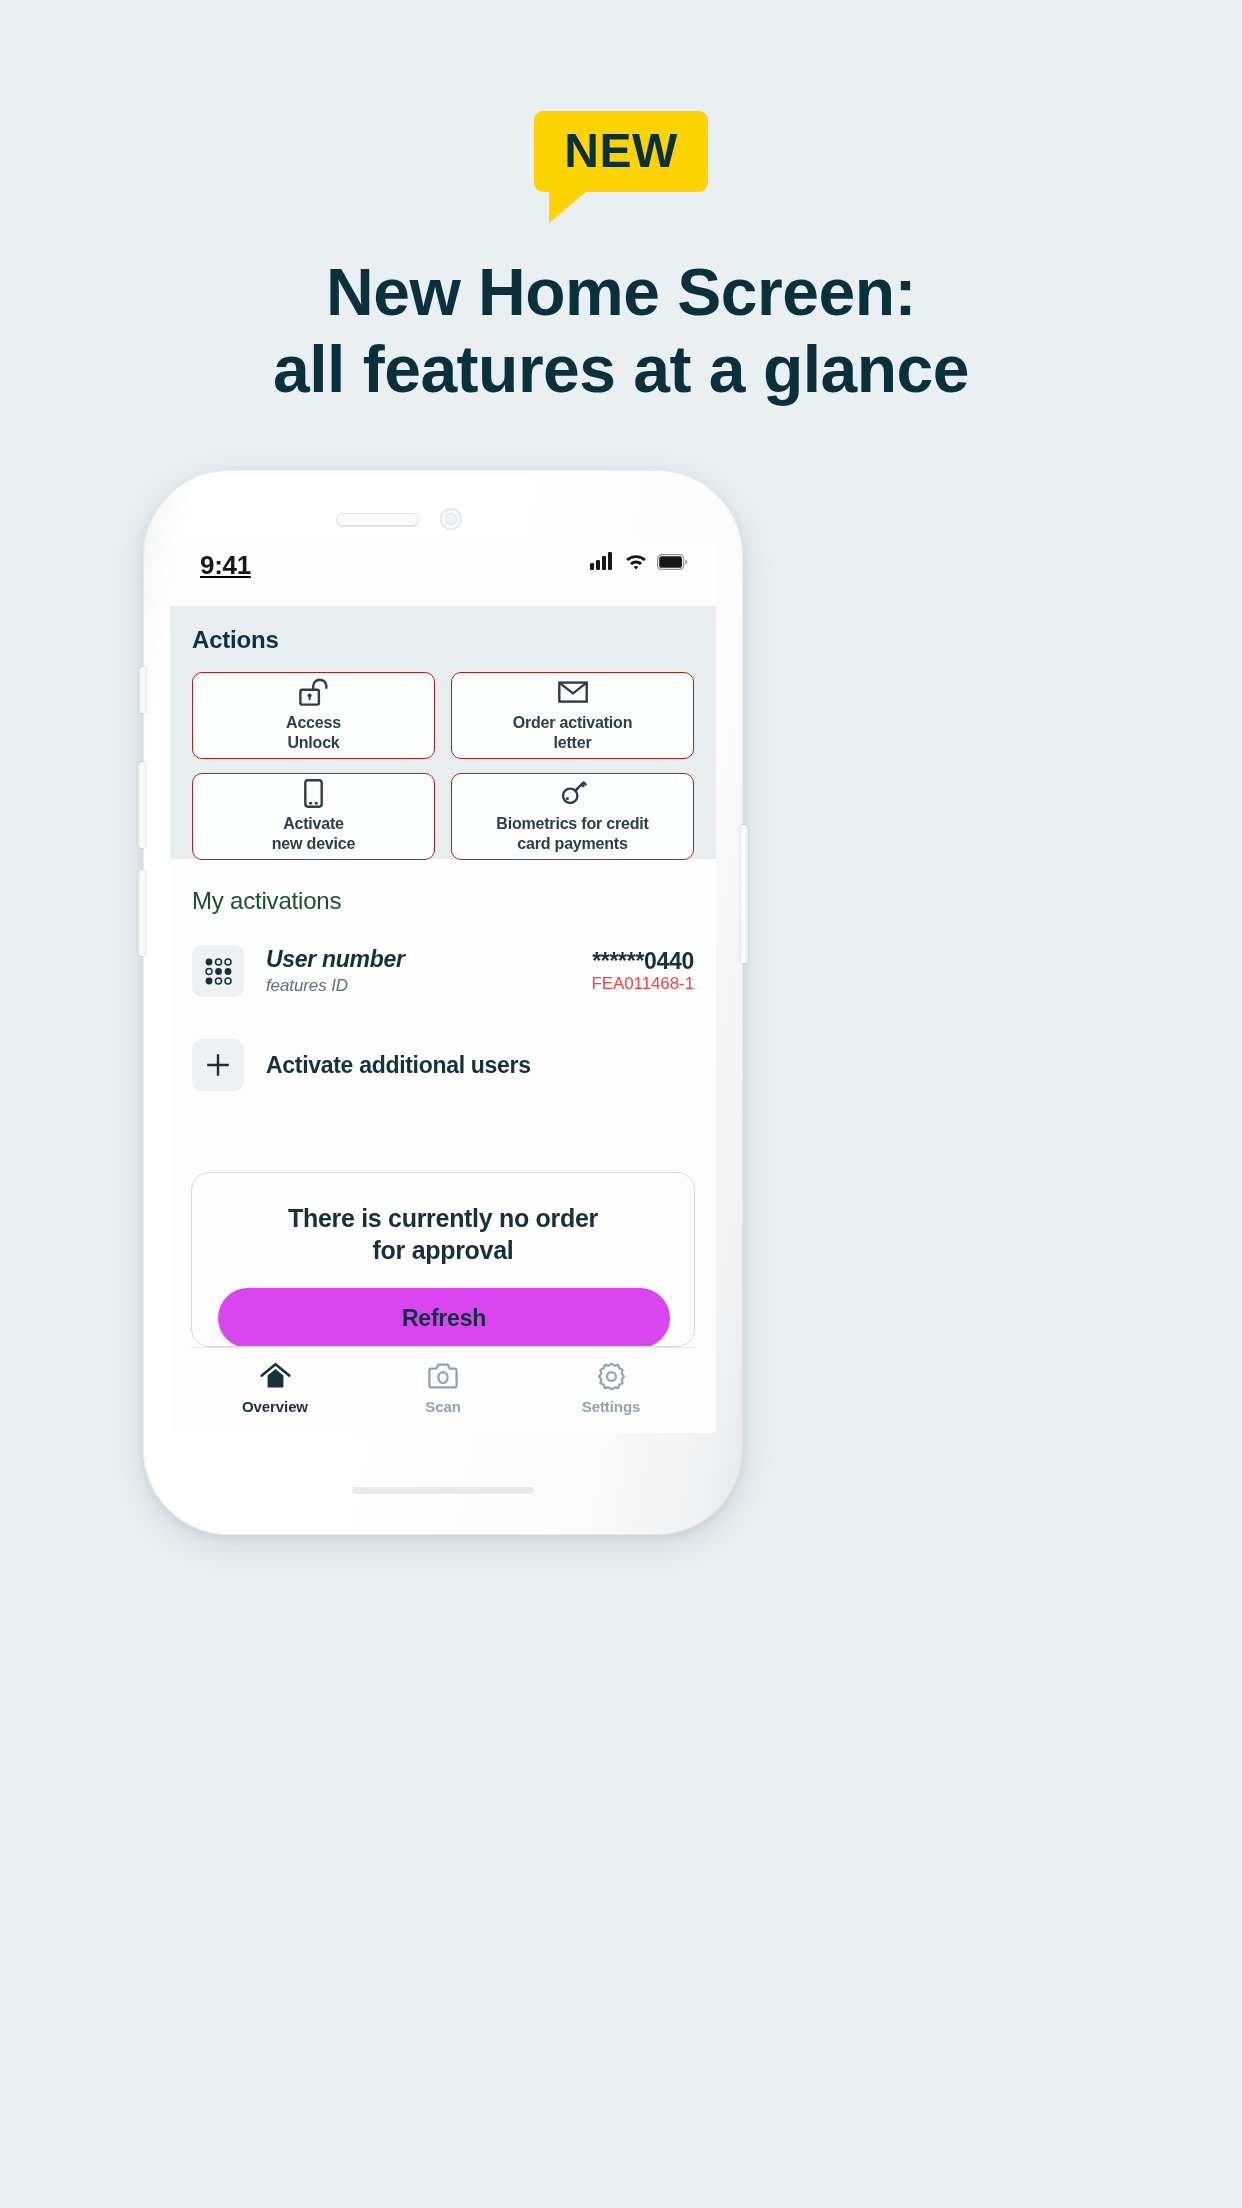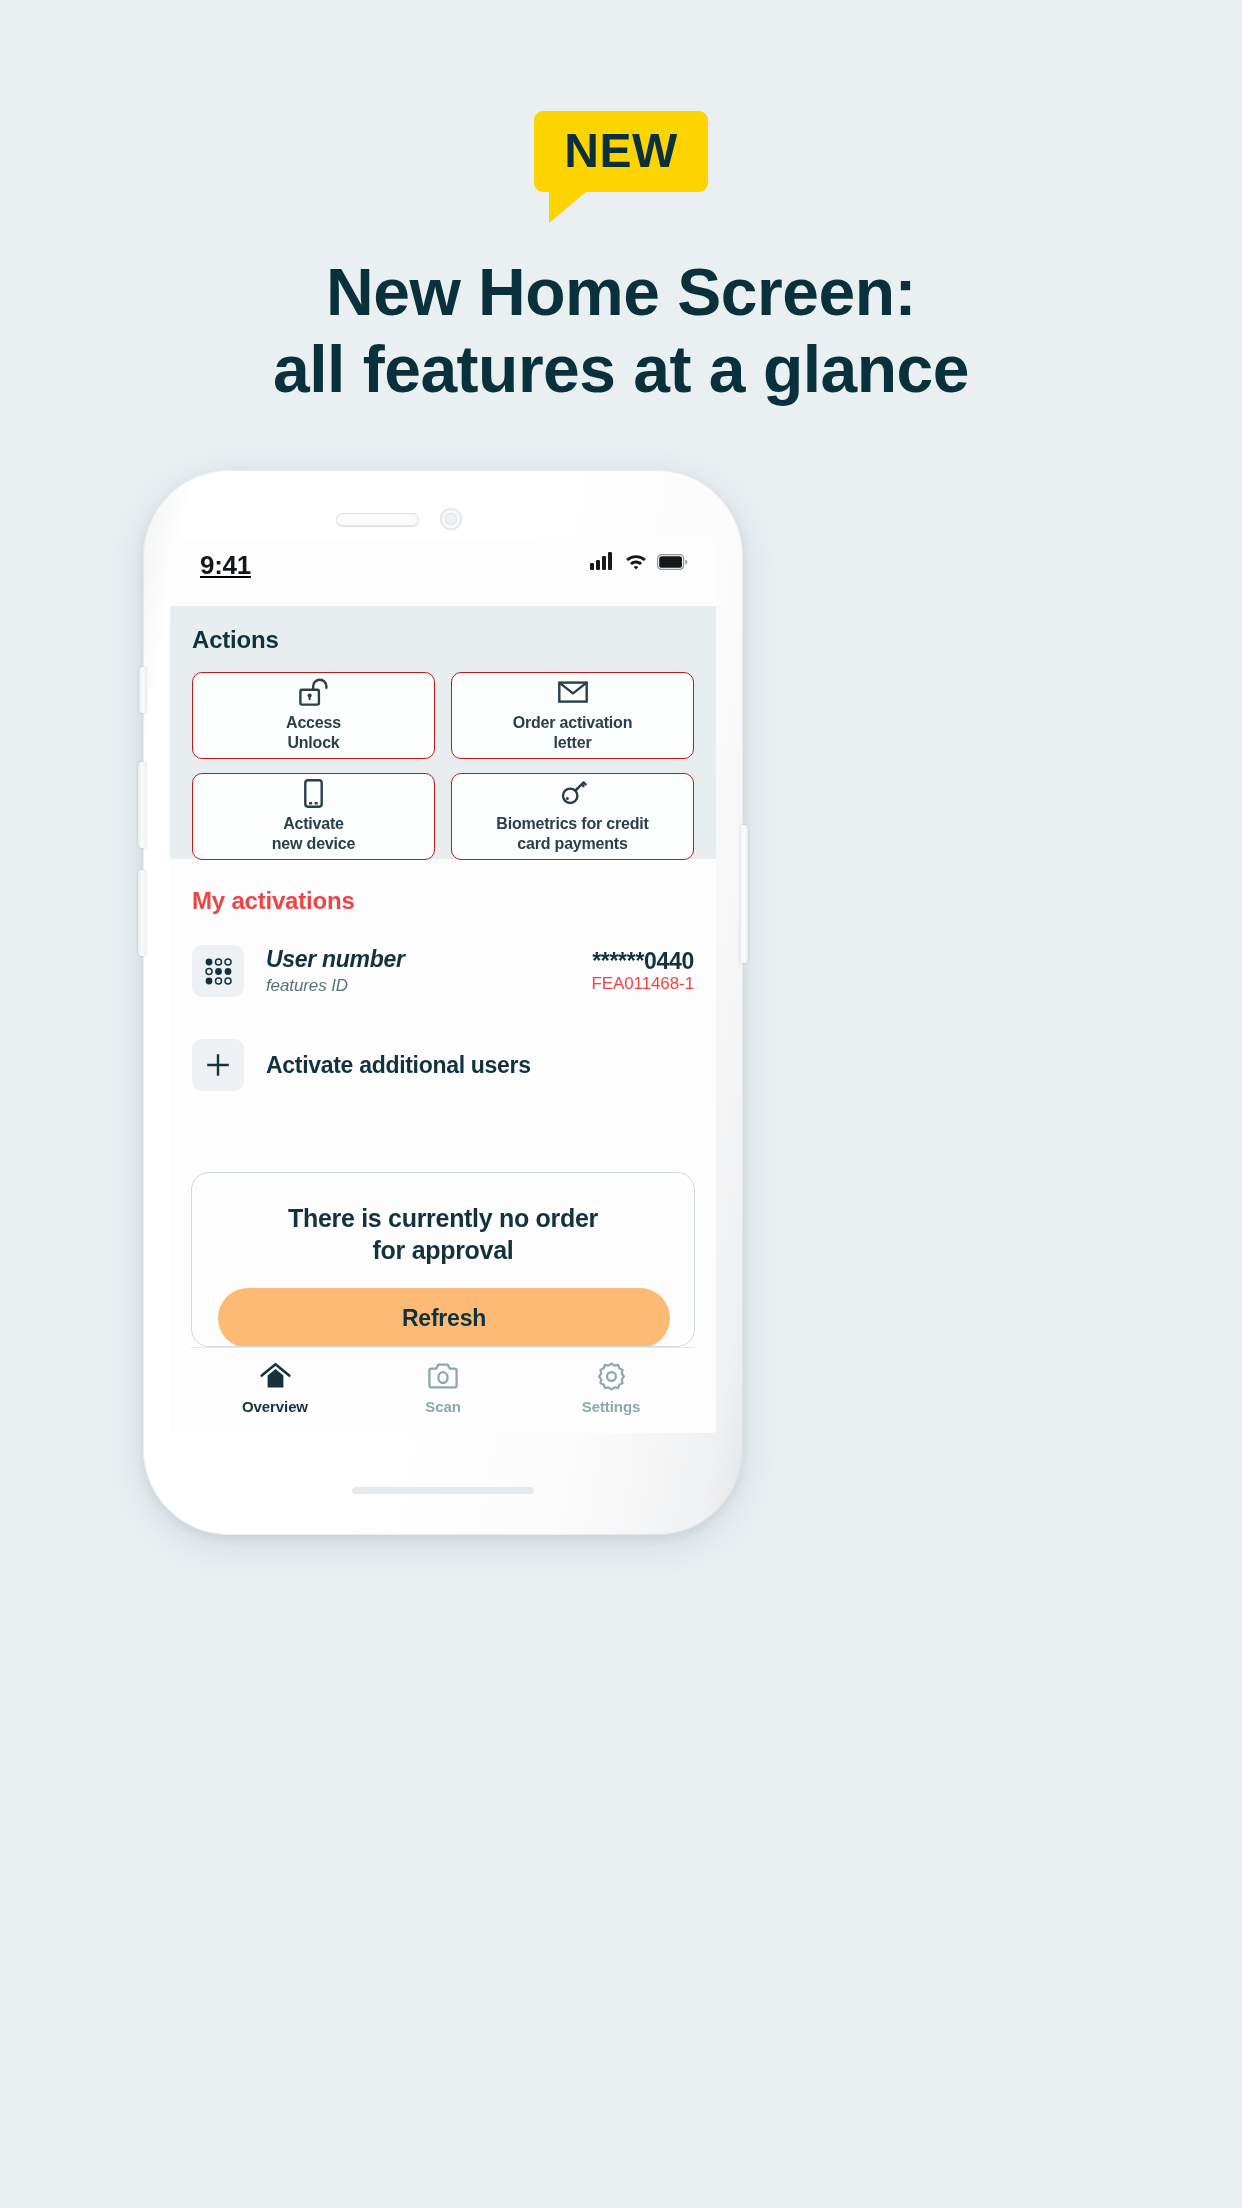--- a/index.html
+++ b/index.html
@@ -258,23 +258,23 @@
 
   
   .activations-section {
     position: absolute;
     left: 0;
     top: 321px;
     width: 546px;
     padding: 0 22px;
   }
   .activations-heading {
-    color: #ef4444;
+    color: #14532d;
     font-size: 24px;
-    font-weight: bold;
+    font-weight: normal;
     letter-spacing: -0.2px;
     padding-top: 28px;
   }
   .activation-row {
     display: flex;
     align-items: center;
     margin-top: 30px;
   }
   .row-icon-box {
     width: 52px; height: 52px;
@@ -353,21 +353,21 @@
     line-height: 1.26;
     text-align: center;
     letter-spacing: -0.3px;
     white-space: pre-line;
   }
   .refresh-button {
     margin: 22px auto 0 auto;
     width: 452px;
     height: 60px;
     border-radius: 30px;
-    background: #fdba74;
+    background: #d946ef;
     border: none;
     color: #0e3340;
     font-family: "Liberation Sans", sans-serif;
     font-size: 23px;
     font-weight: bold;
     letter-spacing: -0.2px;
     display: flex;
     align-items: center;
     justify-content: center;
     cursor: pointer;

